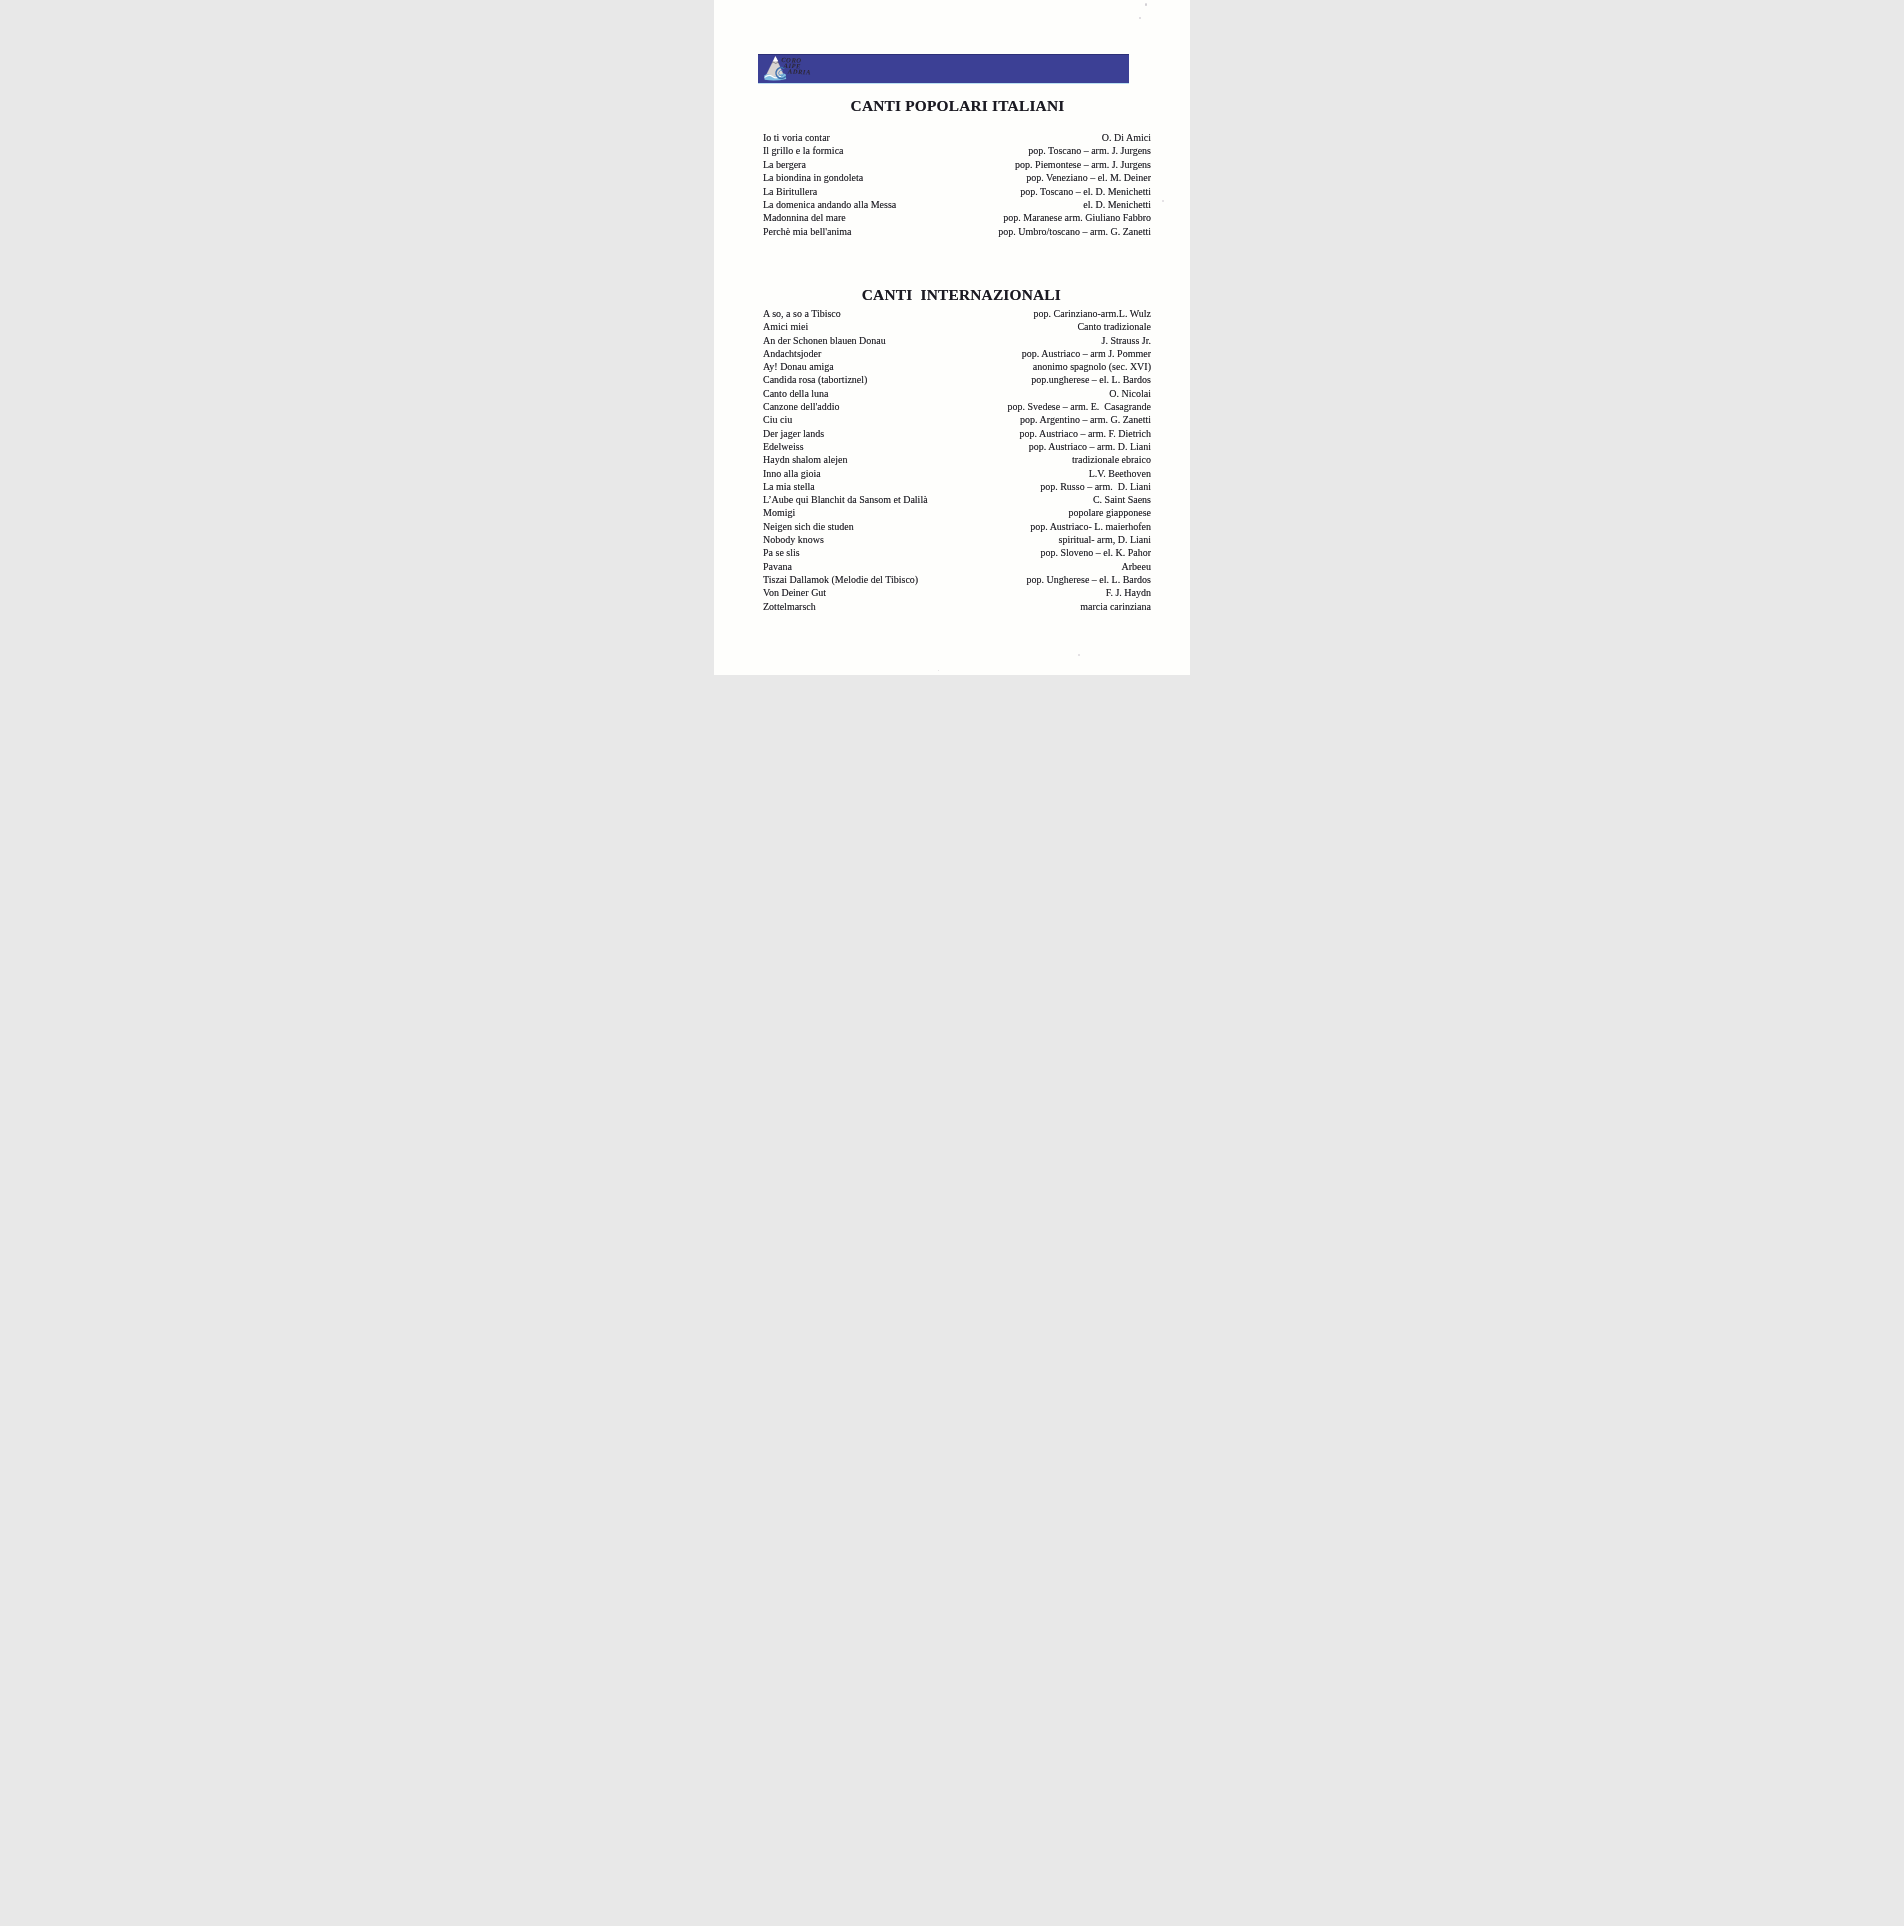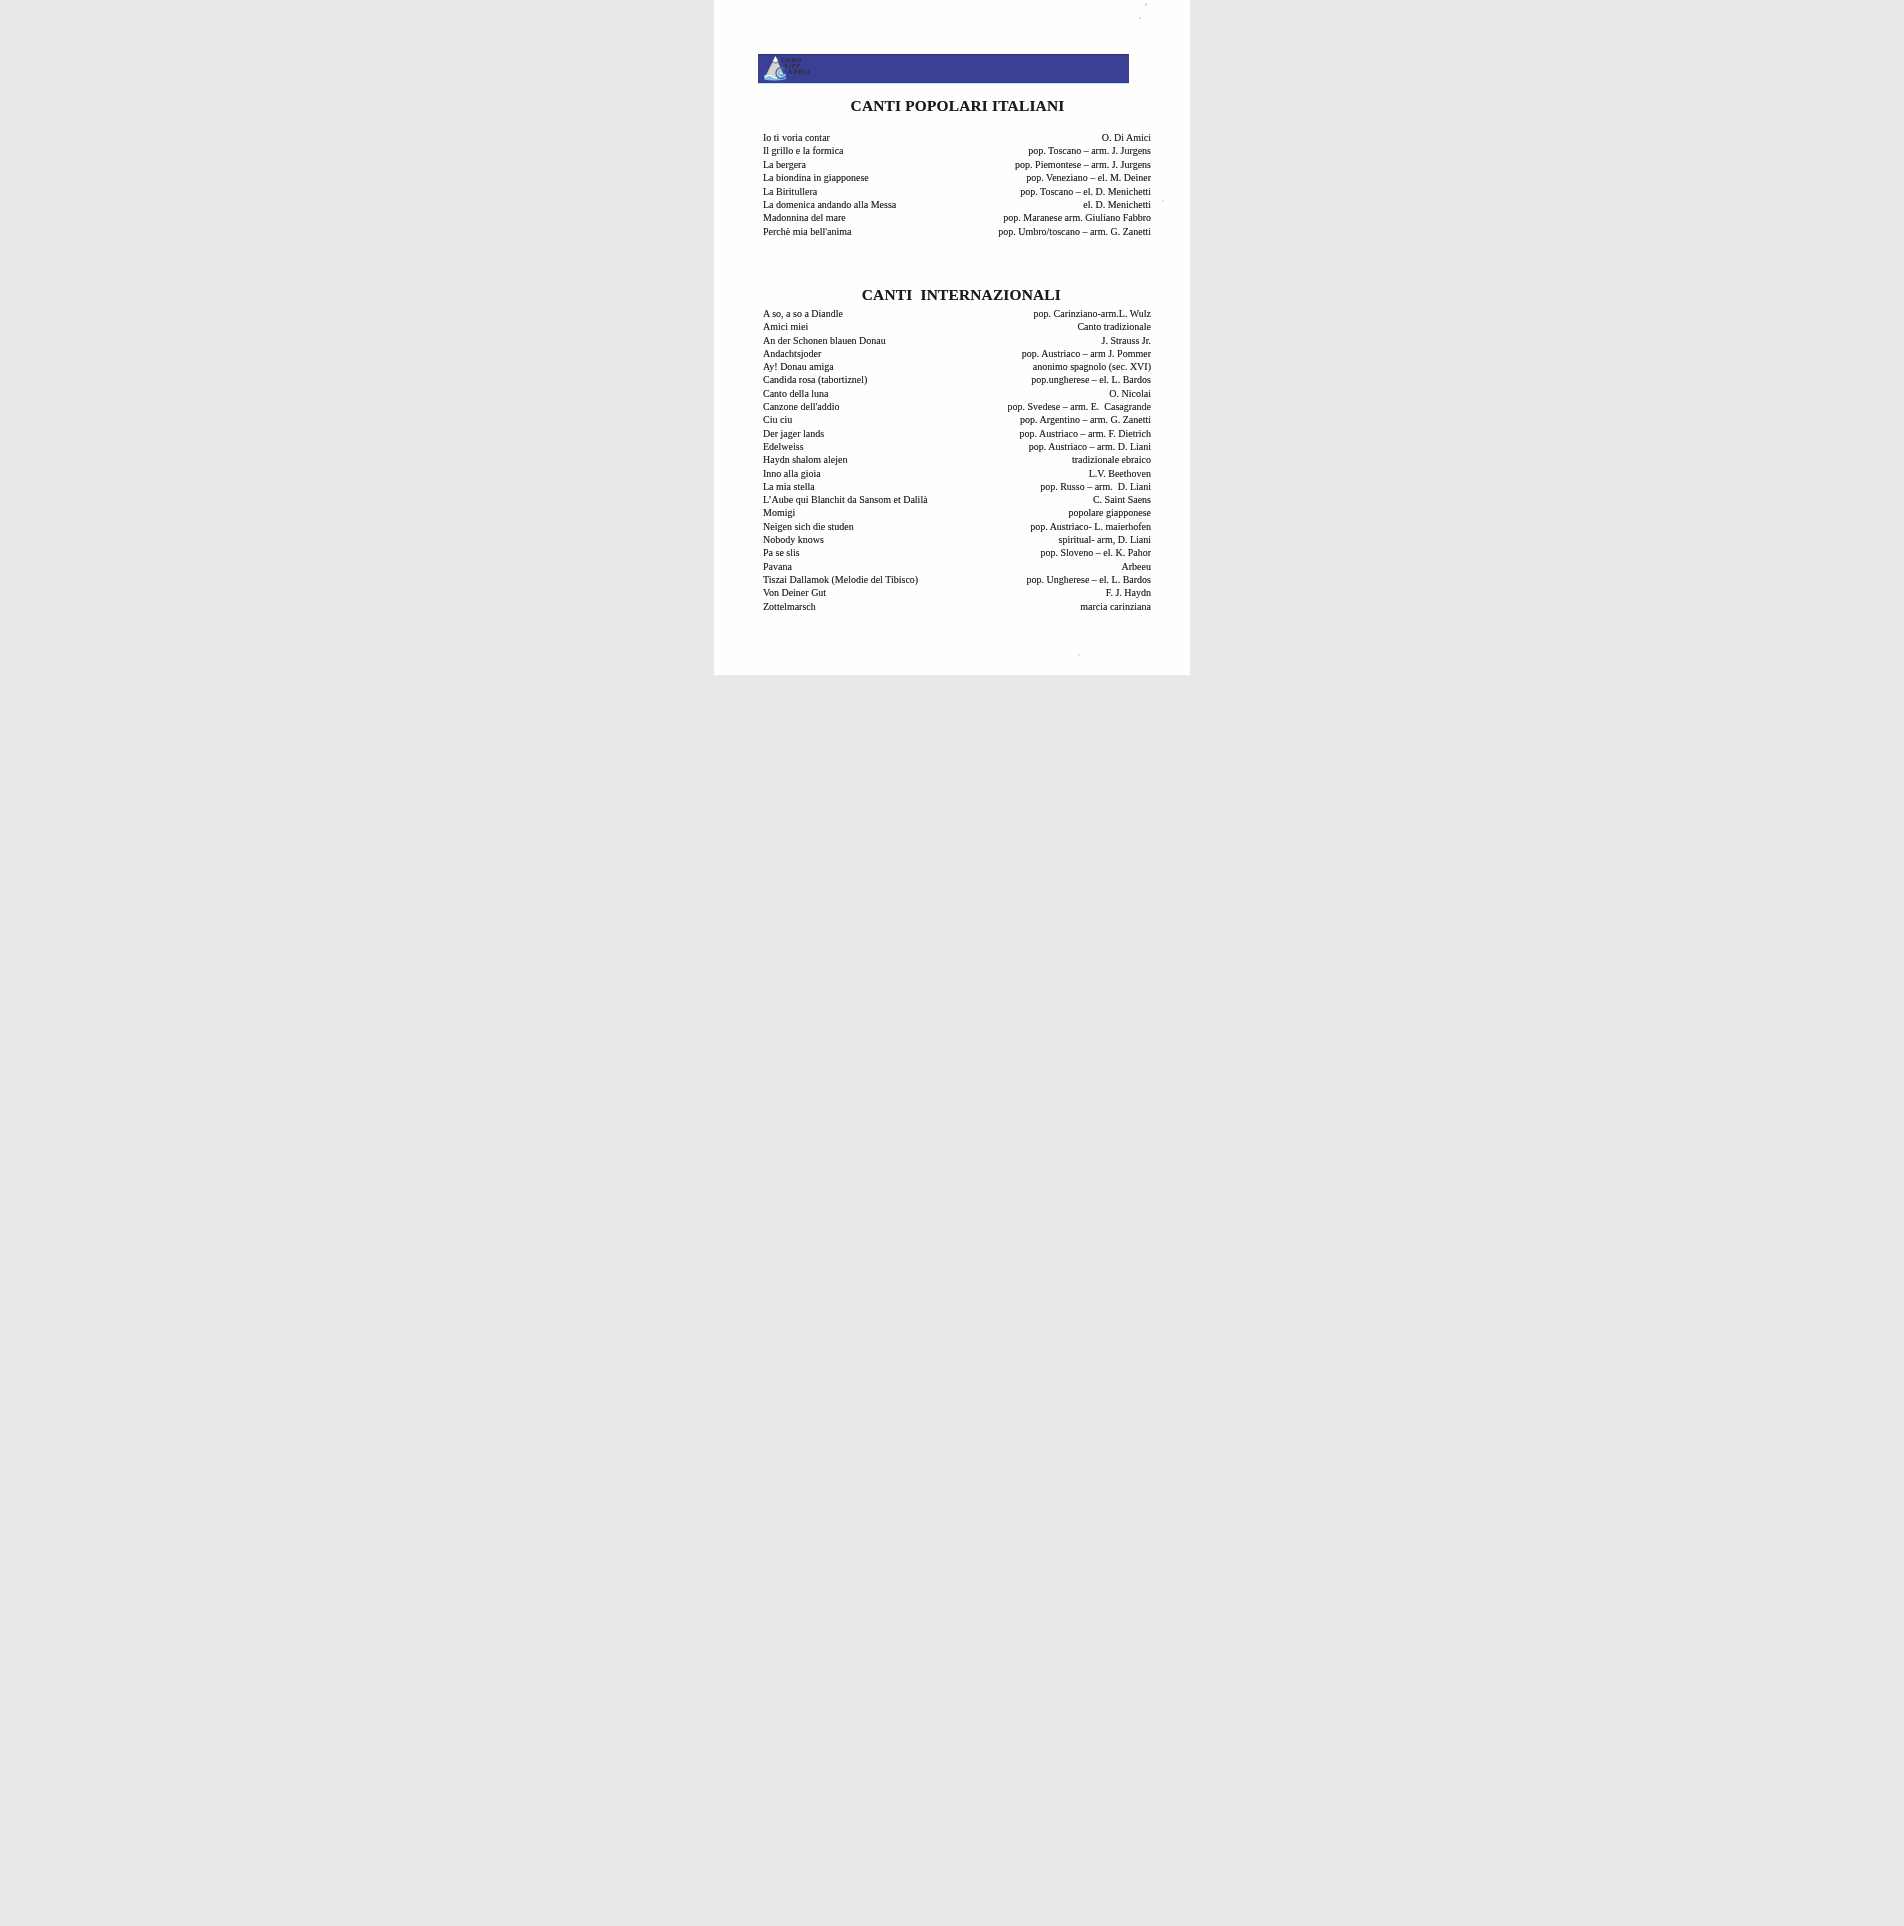--- a/index.html
+++ b/index.html
@@ -113,21 +113,21 @@
       </div>
       <div class="row">
         <span class="song">Il grillo e la formica</span>
         <span class="credit">pop. Toscano – arm. J. Jurgens</span>
       </div>
       <div class="row">
         <span class="song">La bergera</span>
         <span class="credit">pop. Piemontese – arm. J. Jurgens</span>
       </div>
       <div class="row">
-        <span class="song">La biondina in giapponese</span>
+        <span class="song">La biondina in gondoleta</span>
         <span class="credit">pop. Veneziano – el. M. Deiner</span>
       </div>
       <div class="row">
         <span class="song">La Biritullera</span>
         <span class="credit">pop. Toscano – el. D. Menichetti</span>
       </div>
       <div class="row">
         <span class="song">La domenica andando alla Messa</span>
         <span class="credit">el. D. Menichetti</span>
       </div>
@@ -137,21 +137,21 @@
       </div>
       <div class="row">
         <span class="song">Perchè mia bell'anima</span>
         <span class="credit">pop. Umbro/toscano – arm. G. Zanetti</span>
       </div>
     </div>
 
   <h1 class="section-title" id="title-2">CANTI  INTERNAZIONALI</h1>
   <div class="song-list" id="list-2">
       <div class="row">
-        <span class="song">A so, a so a Diandle</span>
+        <span class="song">A so, a so a Tibisco</span>
         <span class="credit">pop. Carinziano-arm.L. Wulz</span>
       </div>
       <div class="row">
         <span class="song">Amici miei</span>
         <span class="credit">Canto tradizionale</span>
       </div>
       <div class="row">
         <span class="song">An der Schonen blauen Donau</span>
         <span class="credit">J. Strauss Jr.</span>
       </div>

